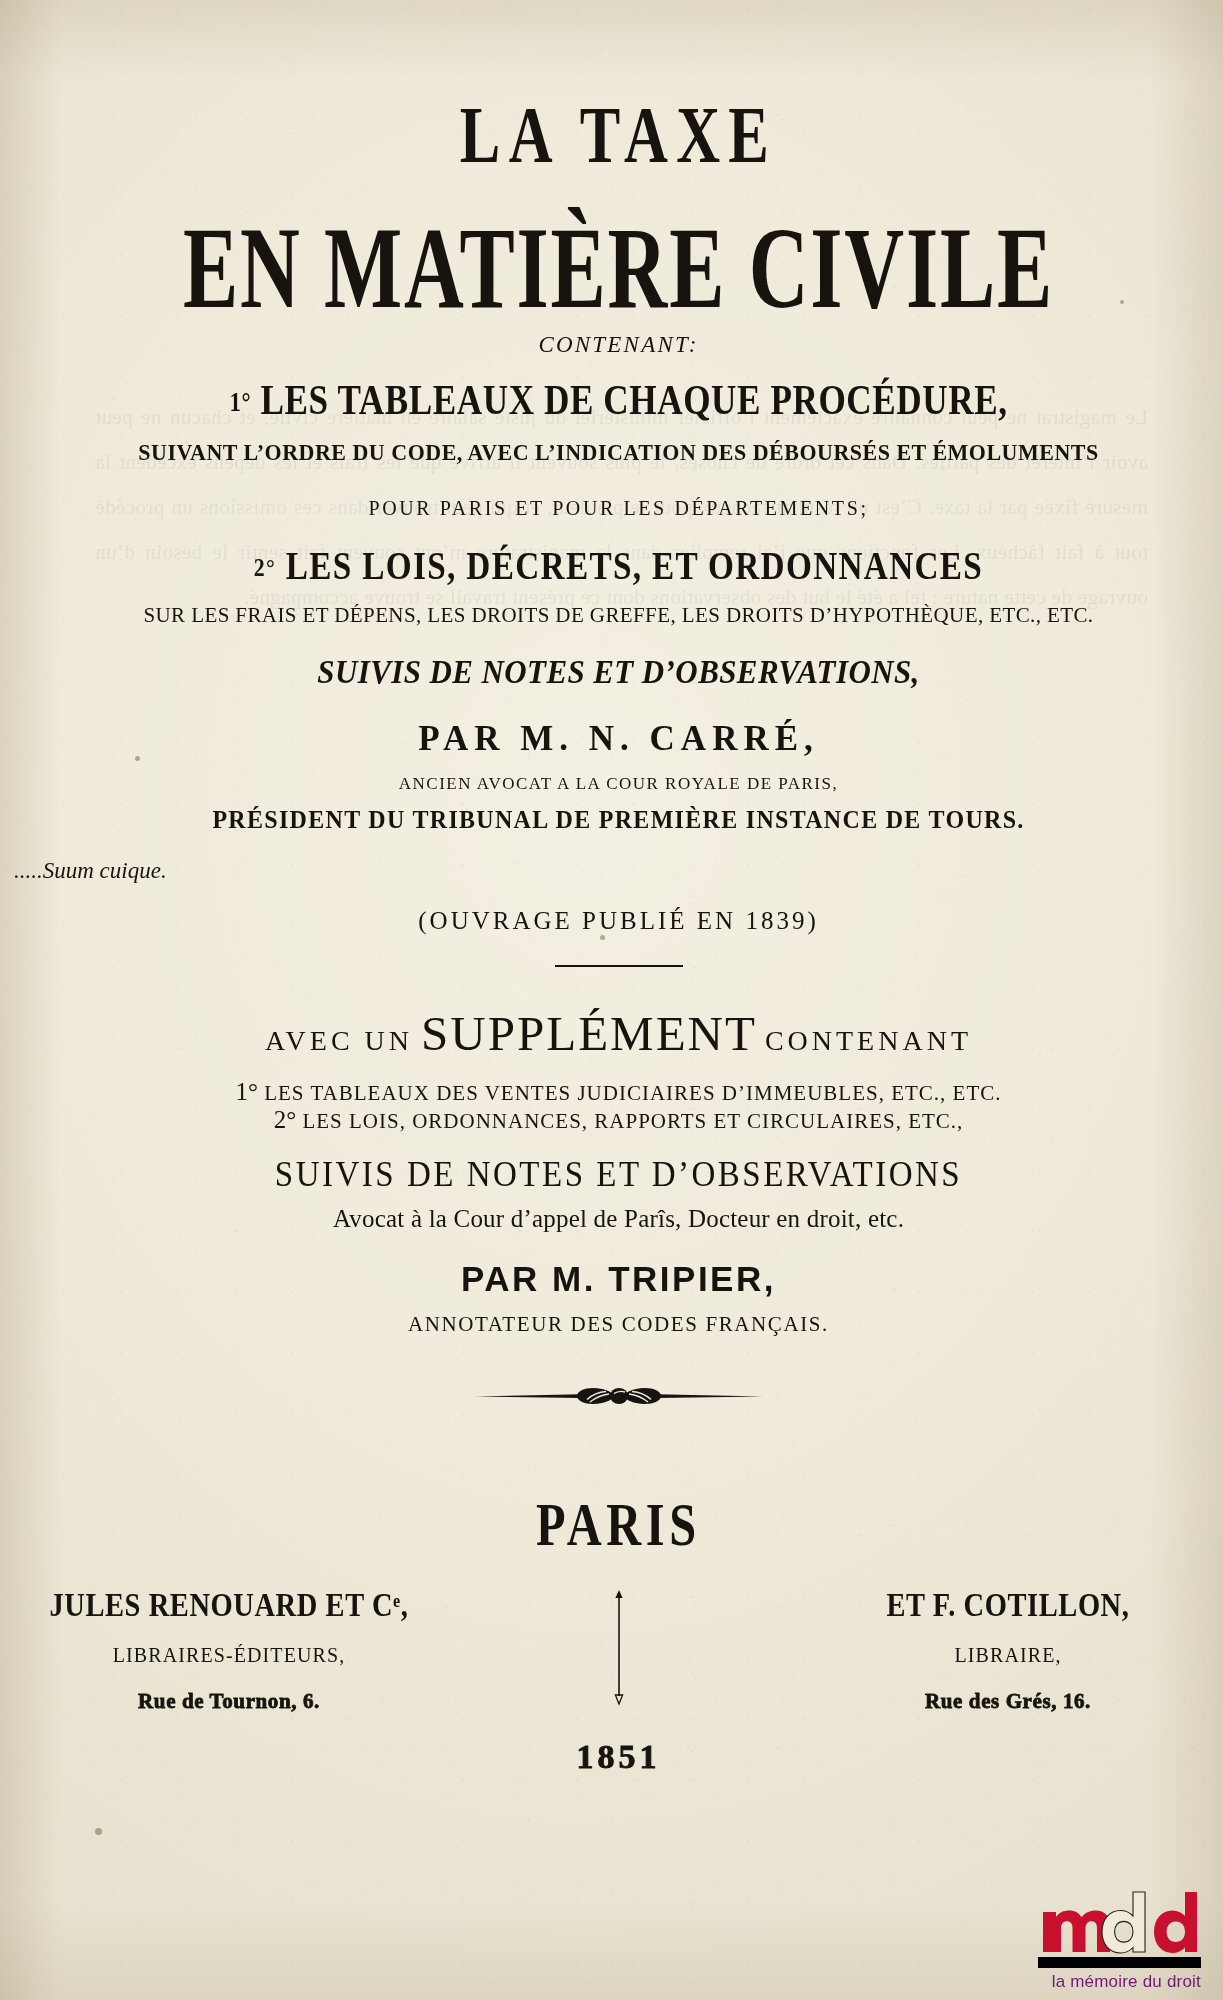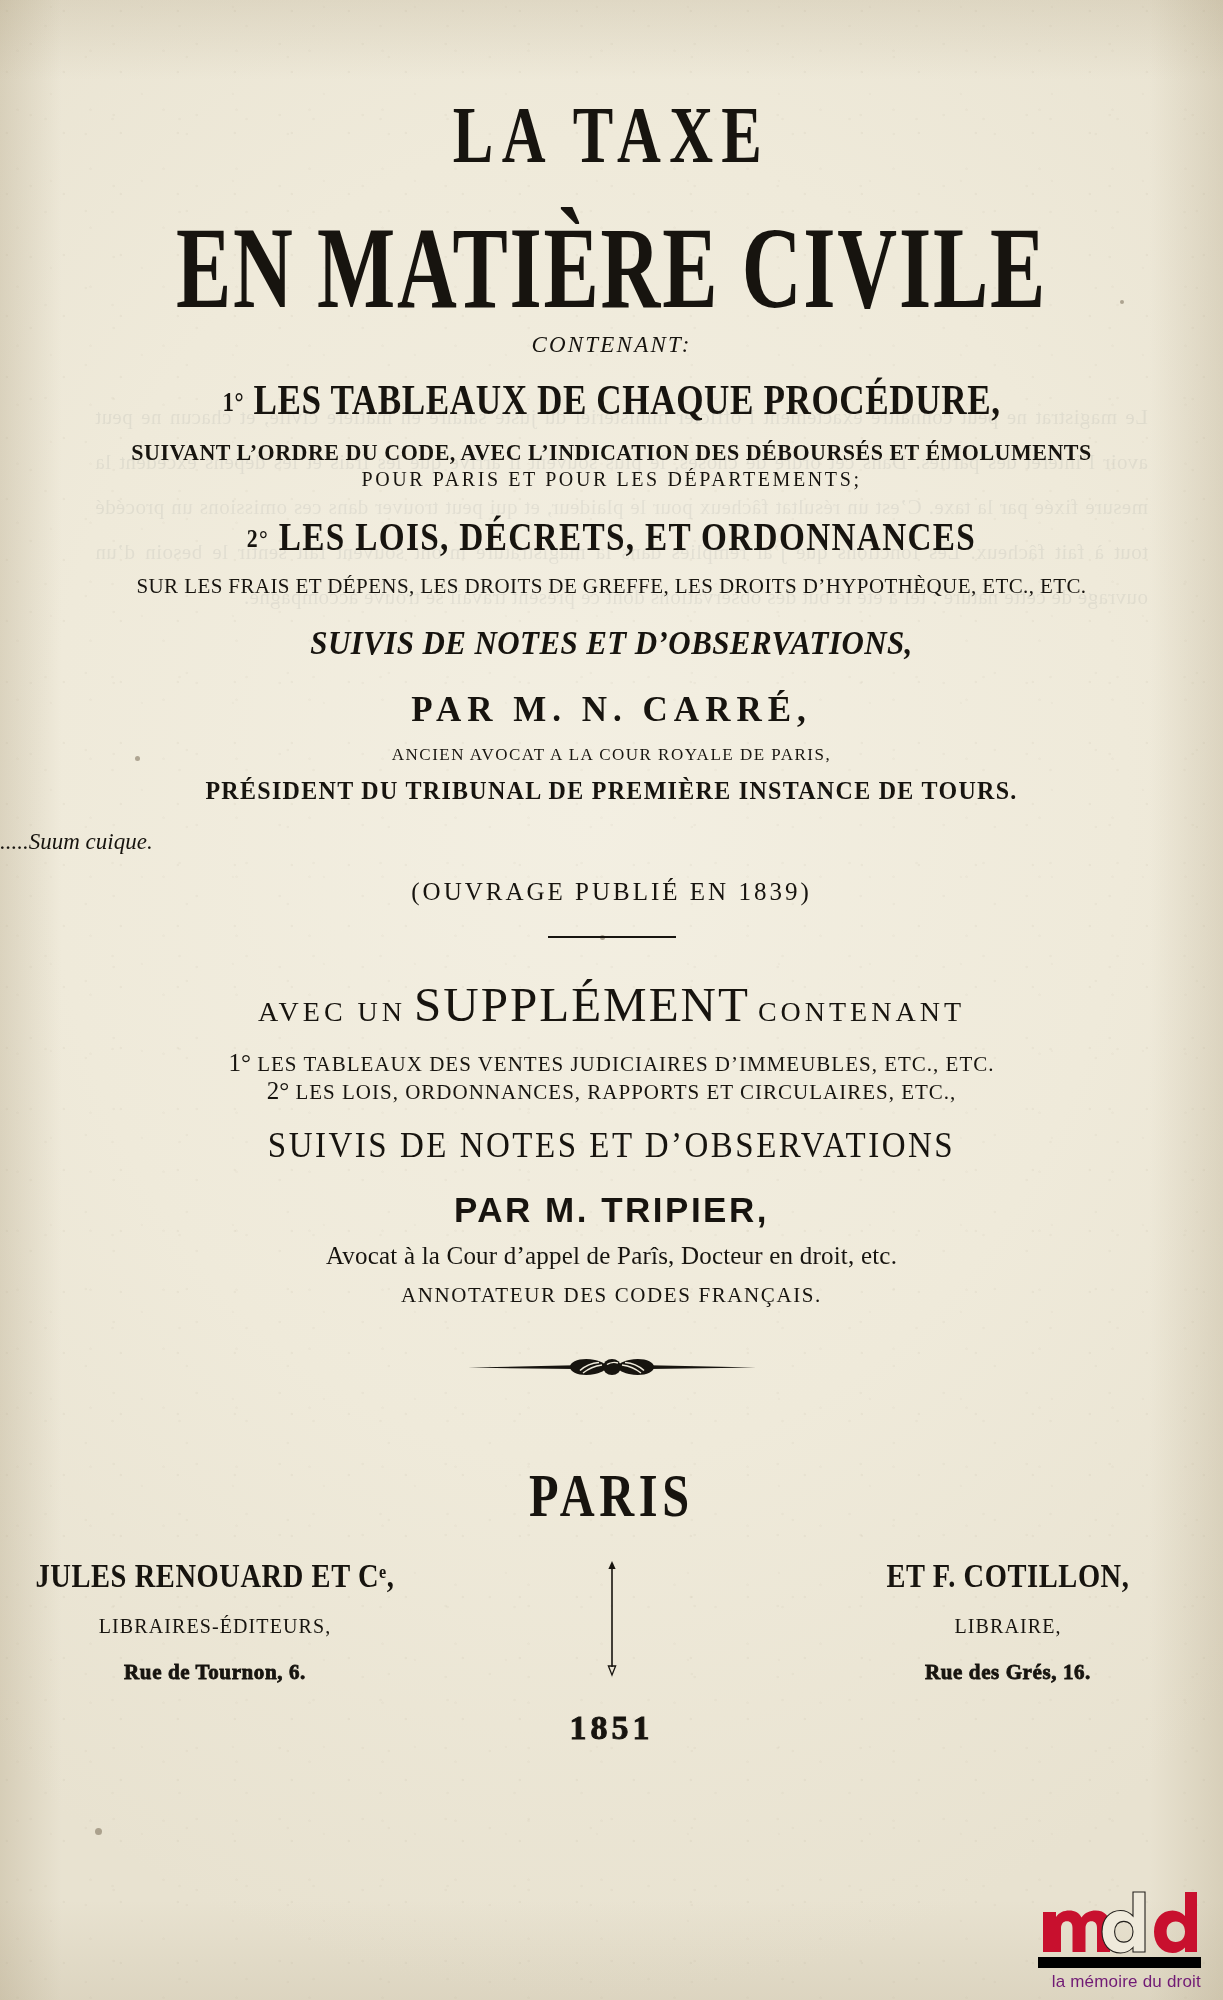--- a/index.html
+++ b/index.html
@@ -78,20 +78,21 @@
     position: relative;
     z-index: 3;
     text-align: center;
     color: #17140f;
   }
 
   #content {
     position: absolute;
     inset: 0;
     z-index: 3;
+    padding-left: 14px;
   }
 
   
   .title-1 {
     font-family: "Liberation Serif", serif;
     font-weight: bold;
     font-size: 66px;
     line-height: 1;
     letter-spacing: 9px;
     text-align: center;
@@ -150,21 +151,21 @@
     font-family: "Liberation Serif", serif;
     font-weight: bold;
     font-size: 24px;
     letter-spacing: 2.6px;
     margin-top: 16px;
     -webkit-text-stroke: .9px #17140f;
   }
   .l-small-caps {
     font-size: 20px;
     letter-spacing: 2.6px;
-    margin-top: 2px;
+    margin-top: 31px;
     font-family: "Liberation Serif", serif;
   }
   .l-item2 {
     font-size: 35px;
     font-weight: bold;
     letter-spacing: 1.4px;
     margin-top: 26px;
     transform: scaleY(1.14) scaleX(.95);
     font-family: "Liberation Serif", serif;
   }
@@ -434,22 +435,22 @@
     <p class="line l-supp-item">
       <span class="num">1°</span>
       <span>LES TABLEAUX DES VENTES JUDICIAIRES D’IMMEUBLES, ETC., ETC.</span>
     </p>
     <p class="line l-supp-item">
       <span class="num">2°</span>
       <span>LES LOIS, ORDONNANCES, RAPPORTS ET CIRCULAIRES, ETC.,</span>
     </p>
 
     <p class="line l-suivis2">SUIVIS DE NOTES ET D’OBSERVATIONS</p>
+    <p class="line l-tripier-sub">Avocat à la Cour d’appel de Parîs, Docteur en droit, etc.</p>
     <p class="line l-tripier">PAR M. TRIPIER,</p>
-    <p class="line l-tripier-sub">Avocat à la Cour d’appel de Parîs, Docteur en droit, etc.</p>
     <p class="line l-annot">ANNOTATEUR DES CODES FRANÇAIS.</p>
 
     <svg class="fleuron" viewBox="0 0 300 30">
       <path d="M6 15.6 L112 13.2 L112 17 Z" fill="#17140f"></path>
       <path d="M294 15.6 L188 13.2 L188 17 Z" fill="#17140f"></path>
       <path d="M108 15 C108 9, 120 5, 133 8 C142 10, 144 13, 144 15 C144 17, 142 20, 133 22 C120 25, 108 21, 108 15 Z" fill="#17140f"></path>
       <path d="M192 15 C192 9, 180 5, 167 8 C158 10, 156 13, 156 15 C156 17, 158 20, 167 22 C180 25, 192 21, 192 15 Z" fill="#17140f"></path>
       <path d="M118 18.5 C123 14, 130 11, 137 10.5" stroke="#efeadb" stroke-width="1.6" fill="none"></path>
       <path d="M121 21 C126 17, 133 14, 140 13" stroke="#efeadb" stroke-width="1.4" fill="none"></path>
       <path d="M182 18.5 C177 14, 170 11, 163 10.5" stroke="#efeadb" stroke-width="1.6" fill="none"></path>

